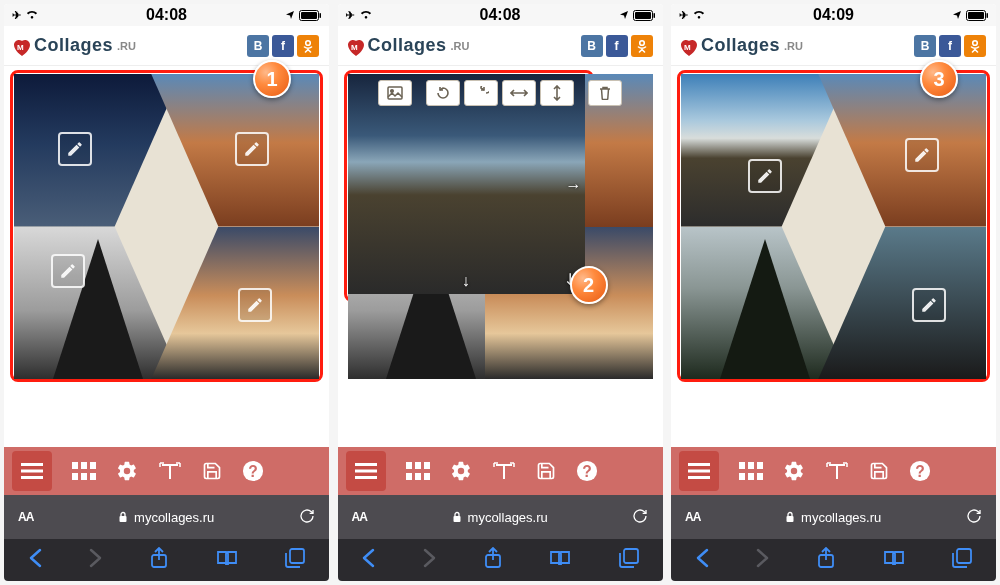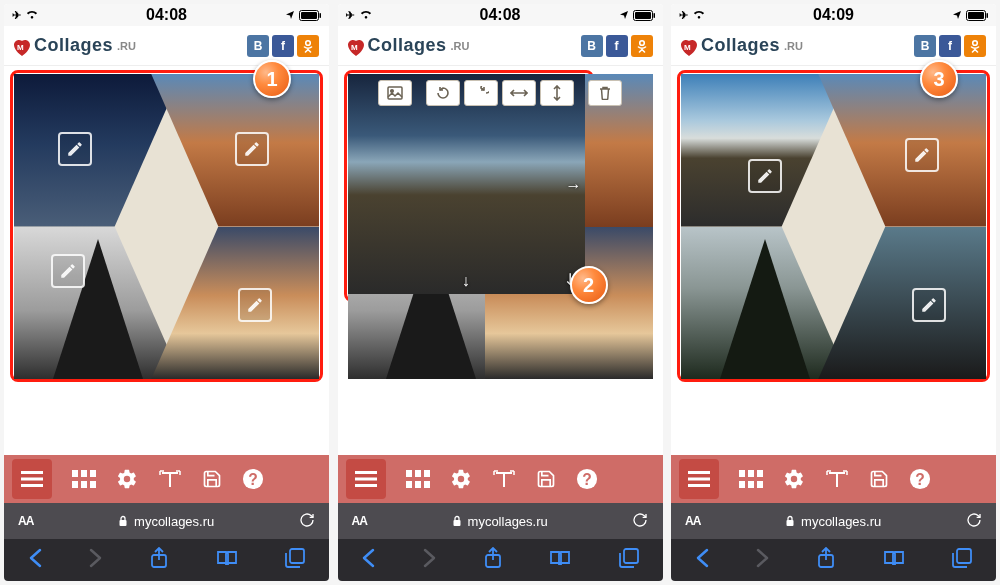--- a/index.html
+++ b/index.html
@@ -131,21 +131,21 @@
     display: flex; align-items: center; justify-content: center;
     color: #fff;
   }
   .tool-icon {
     color: #fff;
     display: flex; align-items: center; justify-content: center;
   }
 
   
   .addrbar {
-    height: 36px;
+    height: 44px;
     background: #4d4b50;
     display: flex; align-items: center; justify-content: space-between;
     padding: 0 14px;
     color: #fff;
     font-size: 13px;
   }
   .addr-center { display: flex; align-items: center; gap: 6px; color: #fff; }
   .addr-aa { font-size: 12px; font-weight: 700; letter-spacing: -1px; }
   .navbar {
     height: 42px;

